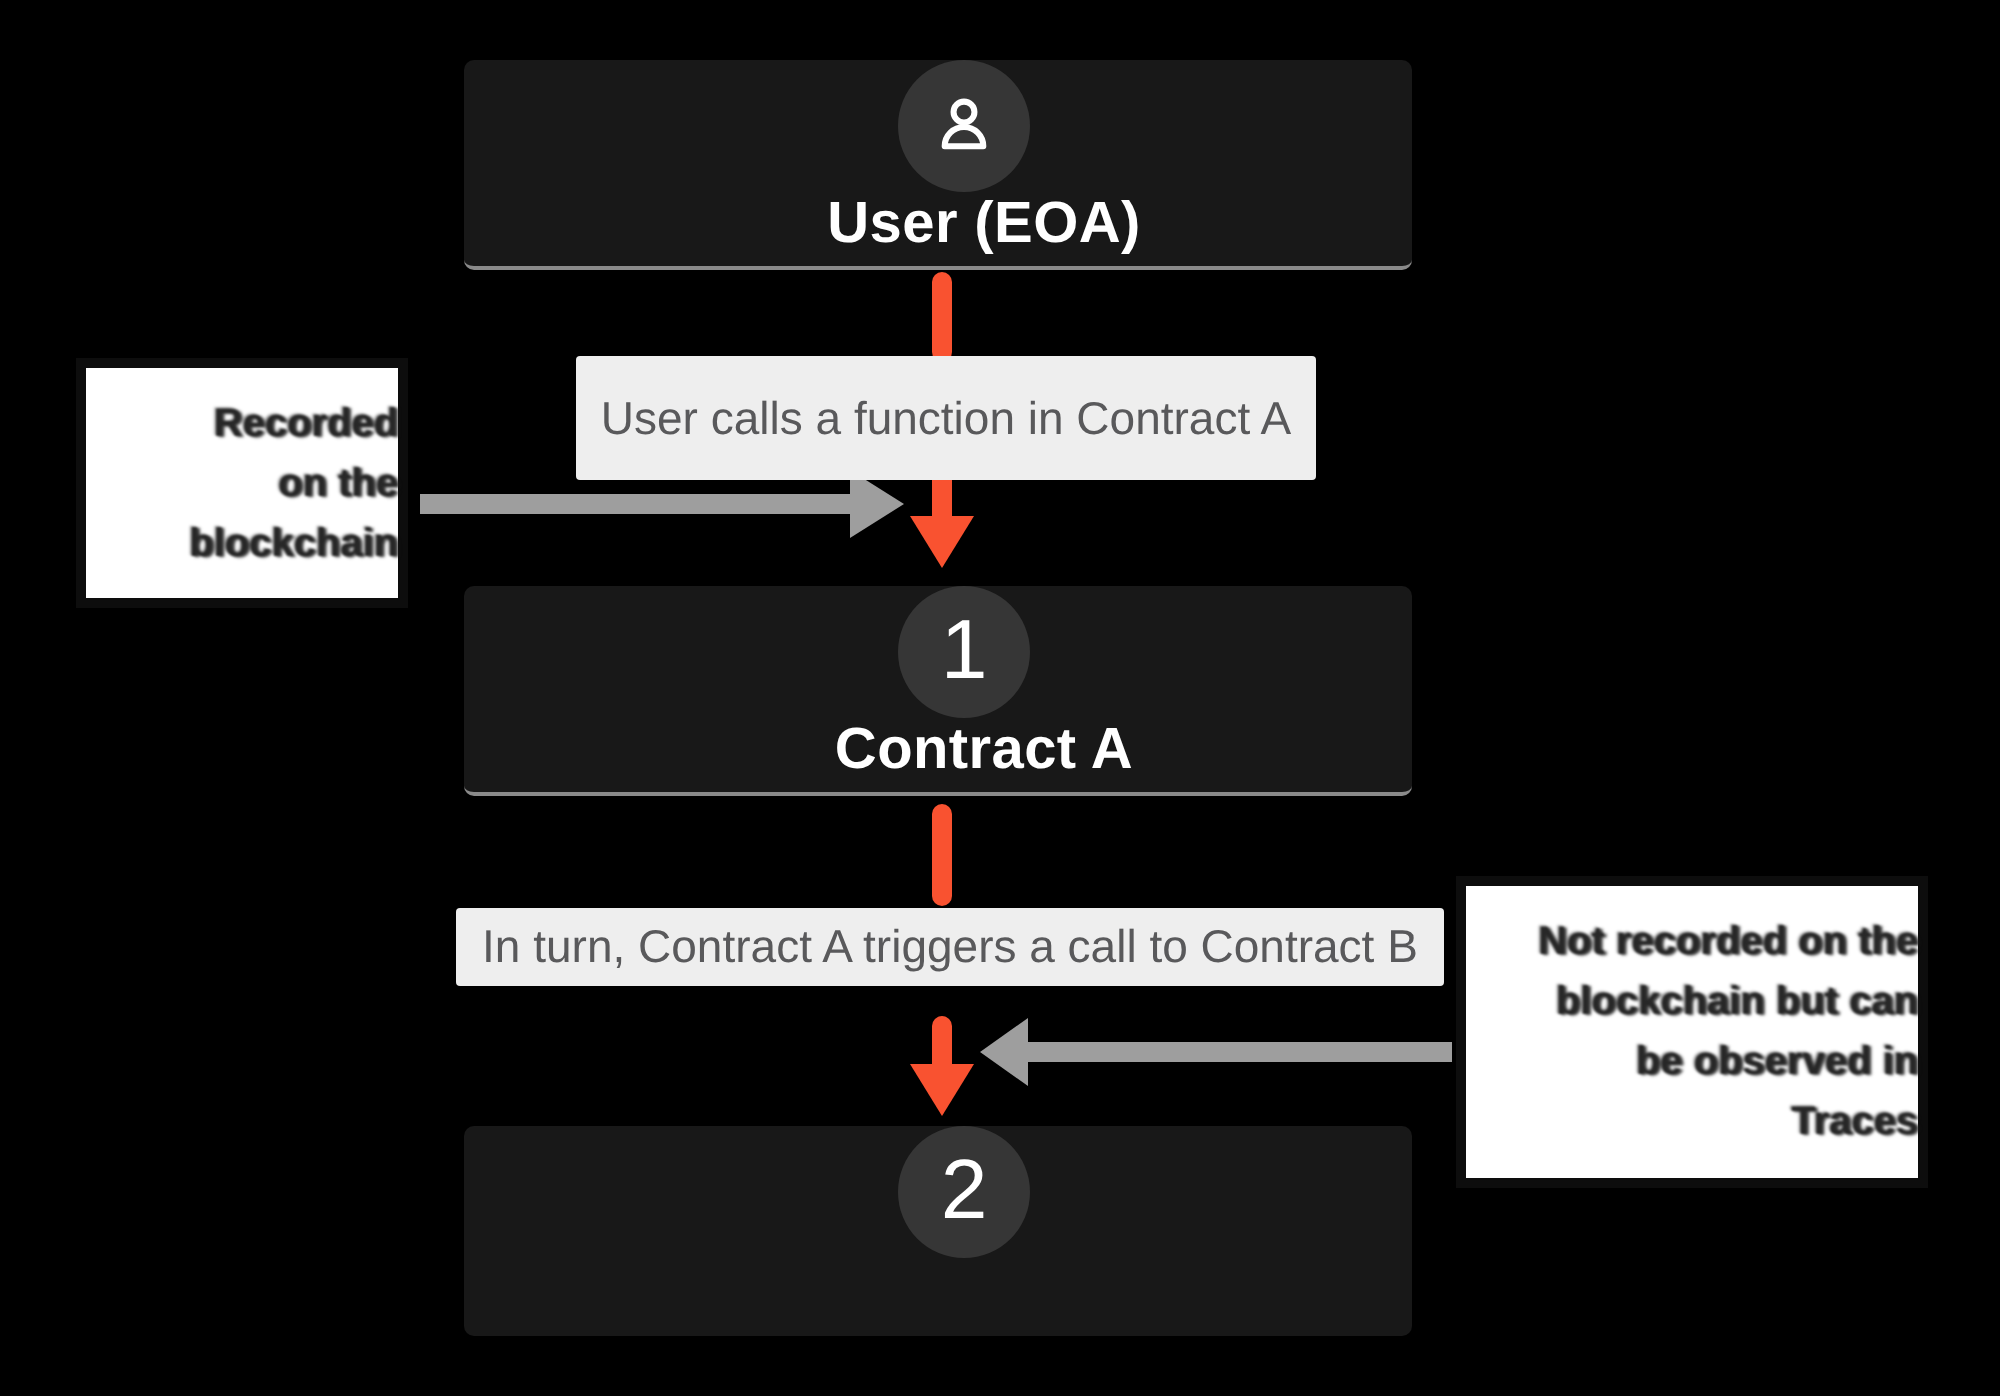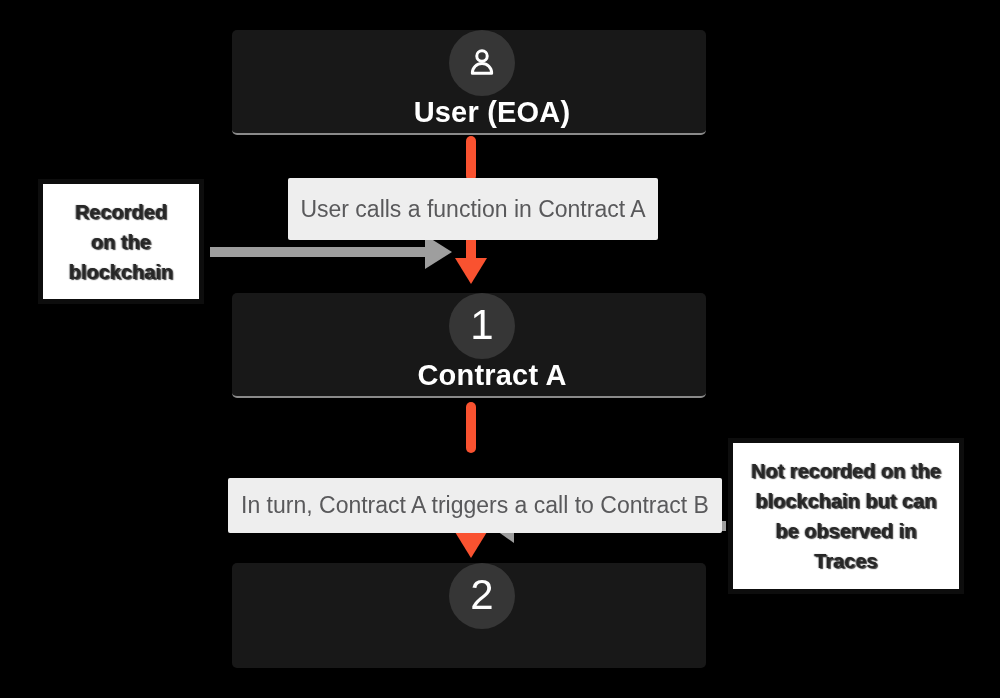--- a/index.html
+++ b/index.html
@@ -62,31 +62,31 @@
     background: var(--label-bg);
     color: var(--label-text);
     font-size: 23px;
     display: flex;
     align-items: center;
     justify-content: center;
     text-align: center;
     border-radius: 2px;
   }
   .edge-label-1 { left: 288px; top: 178px; width: 370px; height: 62px; }
-  .edge-label-2 { left: 228px; top: 478px; width: 494px; height: 55px; }
+  .edge-label-2 { left: 228px; top: 454px; width: 494px; height: 39px; }
 
   
   .note {
     position: absolute;
     background: var(--note-bg);
     border: 5px solid var(--note-border);
     box-sizing: border-box;
     display: flex;
     flex-direction: column;
-    align-items: center;
+    align-items: flex-end;
     justify-content: center;
     text-align: center;
   }
   .note-left  { left: 38px;  top: 179px; width: 166px; height: 125px; }
   .note-right { left: 728px; top: 438px; width: 236px; height: 156px; }
   .note-line {
     color: var(--note-text);
     font-size: 20px;
     font-weight: 700;
     line-height: 30px;

